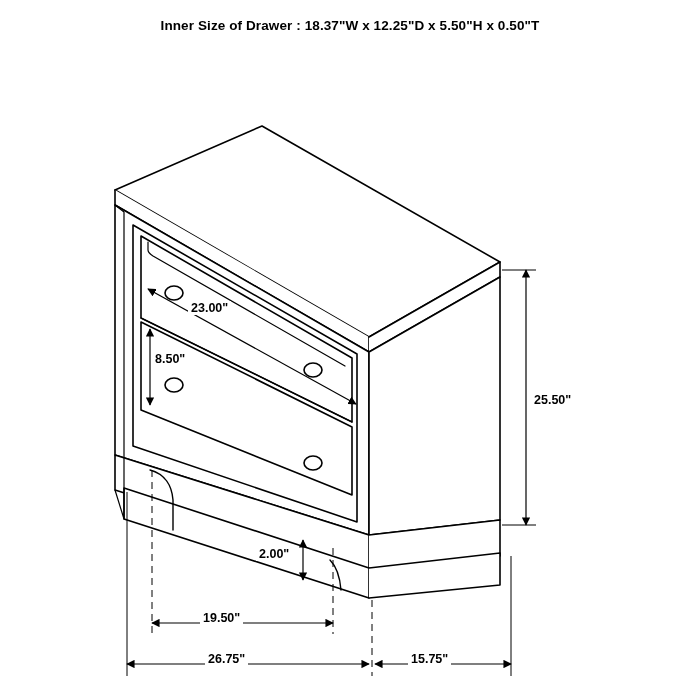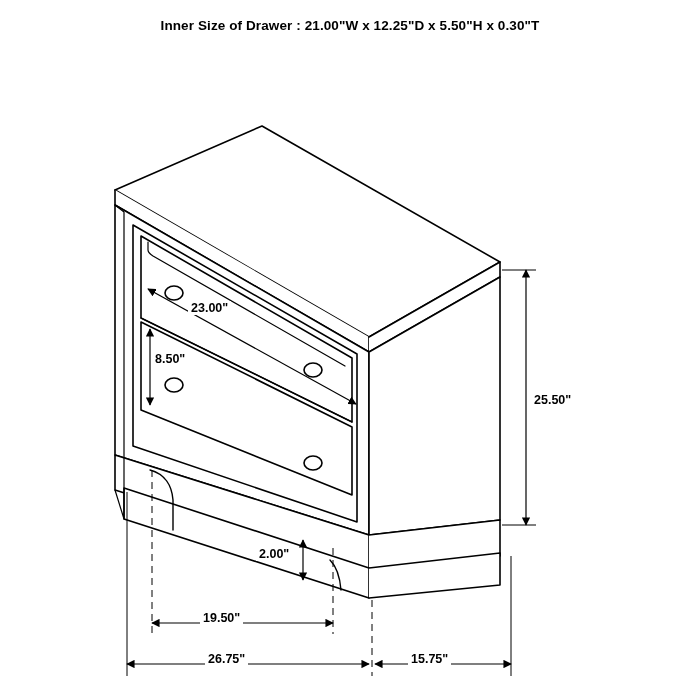--- a/index.html
+++ b/index.html
@@ -46,21 +46,21 @@
     background: #ffffff;
     padding: 0 3px;
     white-space: nowrap;
   }
 </style>
 </head>
 <body>
 
 <div id="stage">
 
-  <div id="title">Inner Size of Drawer : 21.00"W x 12.25"D x 5.50"H x 0.30"T</div>
+  <div id="title">Inner Size of Drawer : 18.37"W x 12.25"D x 5.50"H x 0.50"T</div>
 
   <svg id="drawing" viewBox="0 0 700 700">
     <defs>
       <marker id="arrEnd" viewBox="0 0 10 10" refX="9" refY="5" markerWidth="7" markerHeight="7" orient="auto-start-reverse">
         <path d="M0,0 L10,5 L0,10 z" fill="#000"></path>
       </marker>
       <marker id="arrStart" viewBox="0 0 10 10" refX="9" refY="5" markerWidth="7" markerHeight="7" orient="auto-start-reverse">
         <path d="M0,0 L10,5 L0,10 z" fill="#000"></path>
       </marker>
     </defs>

